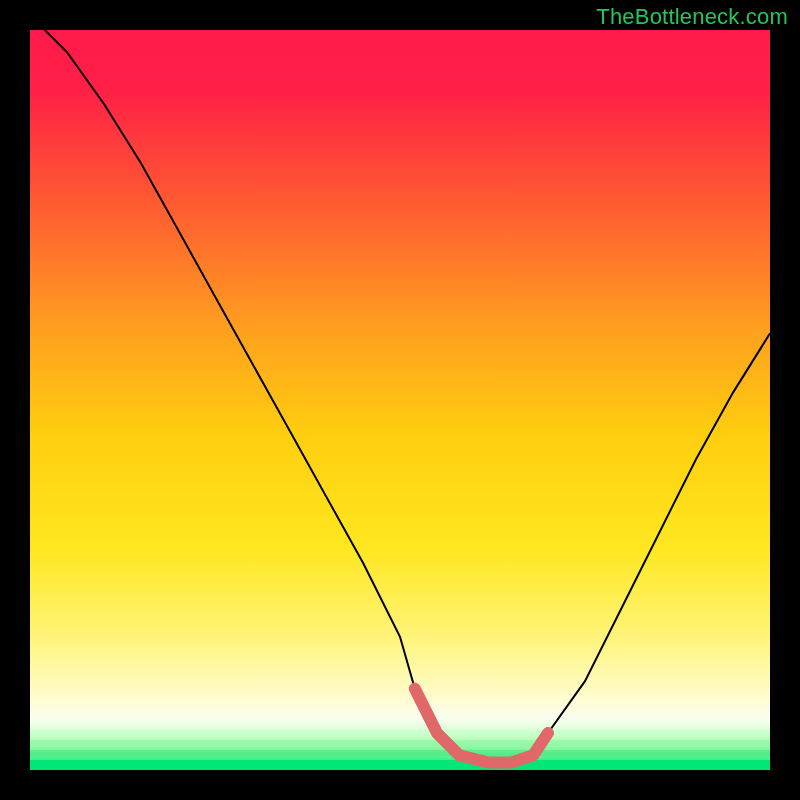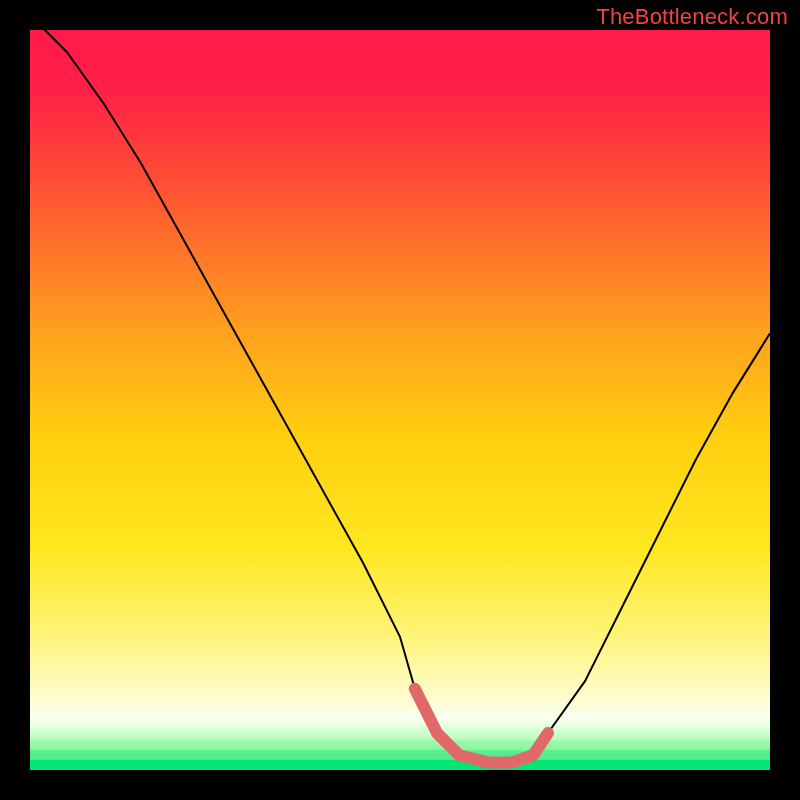--- a/index.html
+++ b/index.html
@@ -8,21 +8,21 @@
     height: 800px;
     background: #000;
     position: relative;
     font-family: Arial, Helvetica, sans-serif;
     overflow: hidden;
   }
   .watermark {
     position: absolute;
     top: 4px;
     right: 12px;
-    color: #ef4444;
+    color: #22c55e;
     font-size: 22px;
     font-weight: 500;
     letter-spacing: 0.2px;
     z-index: 10;
   }
   .plot {
     position: absolute;
     left: 30px;
     top: 30px;
     width: 740px;

